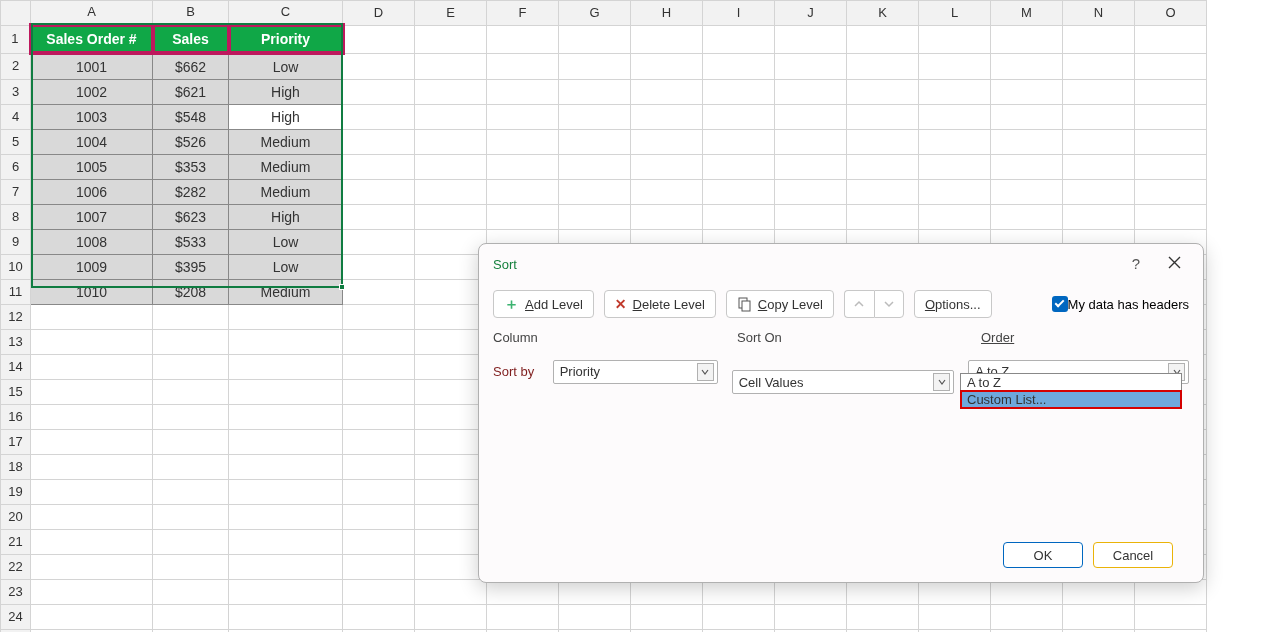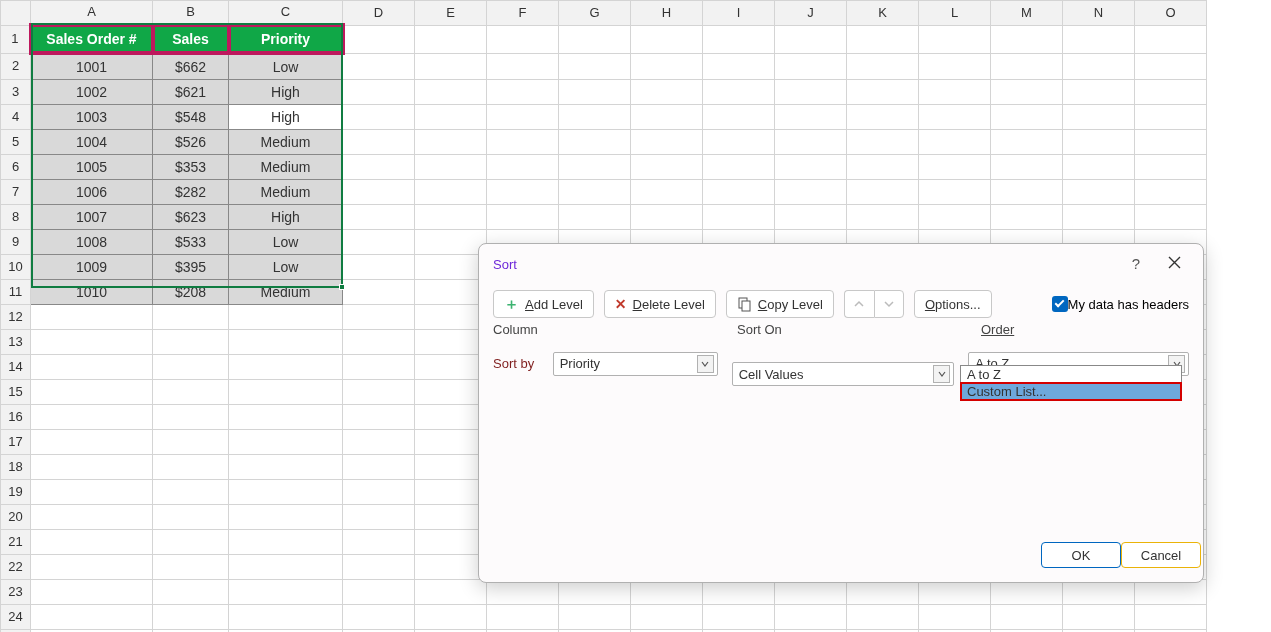--- a/index.html
+++ b/index.html
@@ -92,21 +92,21 @@
       font-size: 13px;
     }
     .dialog-titlebar {
       height: 40px;
       display: flex;
       align-items: center;
       padding: 0 14px;
       border-top-left-radius: 8px;
       border-top-right-radius: 8px;
     }
-    .dialog-title { flex: 1; color: #6d28d9; }
+    .dialog-title { flex: 1; color: #15803d; }
     .dialog-help, .dialog-close {
       width: 30px; height: 30px;
       line-height: 30px;
       text-align: center;
       color: #555;
       font-size: 15px;
       margin-left: 8px;
       cursor: pointer;
     }
     .dialog-close svg { width: 13px; height: 13px; }
@@ -147,21 +147,21 @@
     }
     .chk .box::after {
       content: '';
       position: absolute;
       left: 3px; top: 4px;
       width: 7px; height: 3px;
       border-left: 2px solid #fff;
       border-bottom: 2px solid #fff;
       transform: rotate(-45deg);
     }
-    .columns-row { display: flex; margin-top: 4px; gap: 0; align-items: center; }
+    .columns-row { display: flex; margin-top: 12px; gap: 0; align-items: center; }
     .col-label { color: #444; }
     .col-column { width: 244px; }
     .col-sorton { width: 244px; }
     .col-order { flex: 1; text-decoration: underline; }
     .criteria-row { display: flex; margin-top: 4px; align-items: center; gap: 0; position: relative; }
     .sort-by-label { width: 60px; color: #7f1d1d; }
     .combo {
       height: 24px;
       border: 1px solid #b1b1b1;
       background: #fff;
@@ -199,22 +199,22 @@
       color: #333;
       cursor: pointer;
     }
     .dropdown-list .opt.highlight {
       background: #6ea8dc;
       outline: 2px solid #d40000;
       outline-offset: -1px;
     }
     .footer-btns {
       position: absolute;
-      bottom: 14px; right: 2px;
-      display: flex; 
+      bottom: 14px; right: 30px;
+      display: flex; gap: 10px;
     }
     .footer-btn {
       width: 80px; height: 26px;
       border: 1px solid #eab308;
       background: #fff;
       border-radius: 4px;
       display: flex; align-items: center; justify-content: center;
       font-size: 13px; color: #333;
       cursor: pointer;
     }

